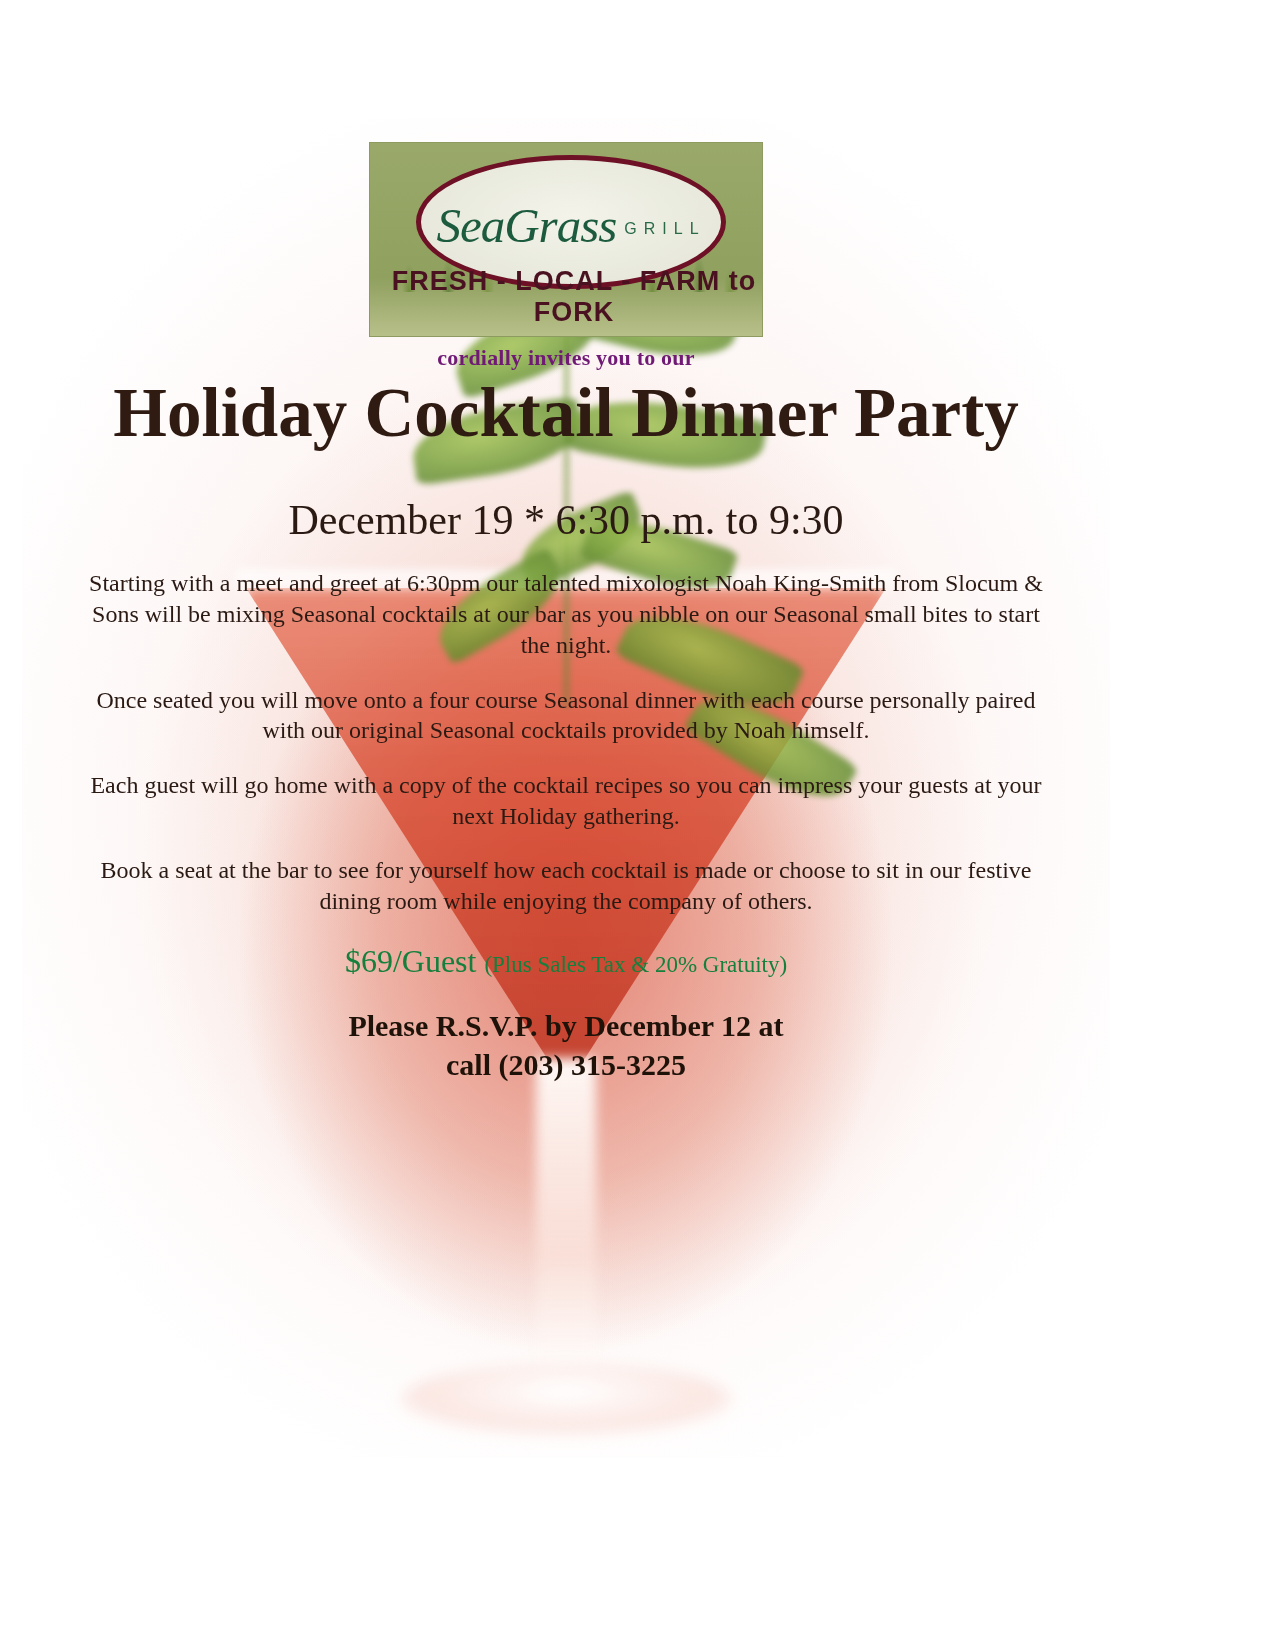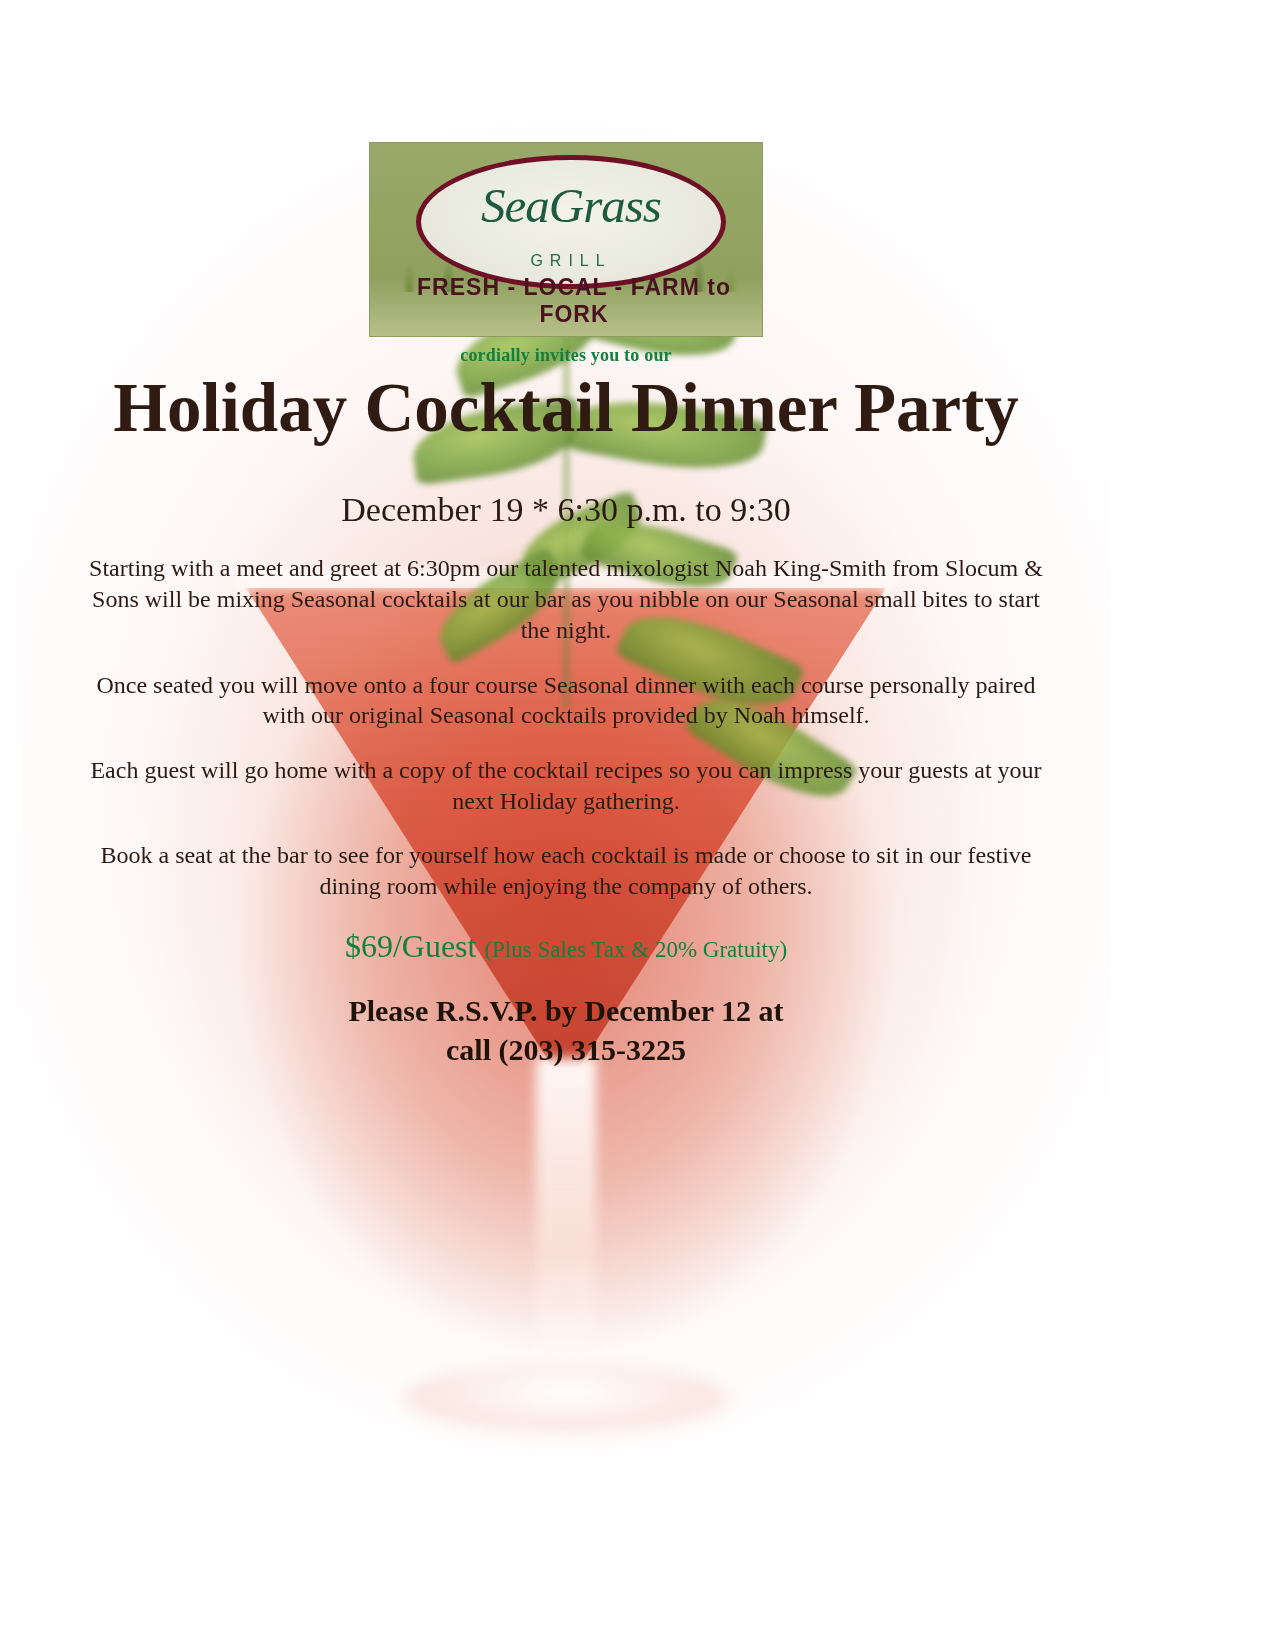--- a/index.html
+++ b/index.html
@@ -153,21 +153,21 @@
     top: 12px;
     width: 300px;
     height: 124px;
     margin-left: -150px;
     border: 5px solid #6e1126;
     border-radius: 50%;
     background: radial-gradient(ellipse at 50% 45%, #f3f3ea 0%, #e8e9dc 70%, #dfe2d0 100%);
     display: flex;
     align-items: center;
     justify-content: center;
-    flex-direction: column;
+    flex-direction: row;
     gap: 8px;
   }
   .logo-word {
     font-family: "Liberation Serif", serif;
     font-size: 49px;
     color: #1d5b3f;
     letter-spacing: -1px;
     line-height: 1;
     font-style: italic;
     margin-top: 6px;
@@ -176,45 +176,45 @@
     font-family: "Liberation Sans", sans-serif;
     font-size: 16px;
     letter-spacing: 7px;
     color: #2a6a4a;
     margin-top: 14px;
   }
   .logo-tagline {
     position: absolute;
     left: 16px; right: 0; bottom: 8px;
     font-family: "Liberation Sans", sans-serif;
-    font-size: 23px;
+    font-size: 27px;
     letter-spacing: 1px;
     color: #4a1220;
     font-weight: 600;
   }
 
   .invite-line {
     margin-top: 8px;
-    font-size: 18px;
+    font-size: 22px;
     font-weight: bold;
-    color: #15803d;
+    color: #701a75;
     letter-spacing: .2px;
   }
 
   .title {
     margin-top: 6px;
     font-size: 69px;
     line-height: 1.06;
     color: #2f1b12;
     letter-spacing: 0px;
   }
 
   .datetime {
     margin-top: 14px;
-    font-size: 34px;
+    font-size: 42px;
     color: #2b1a13;
   }
 
   .para {
     margin: 24px auto 0;
     max-width: 960px;
     font-size: 24px;
     line-height: 1.28;
     color: #2b1a13;
   }

